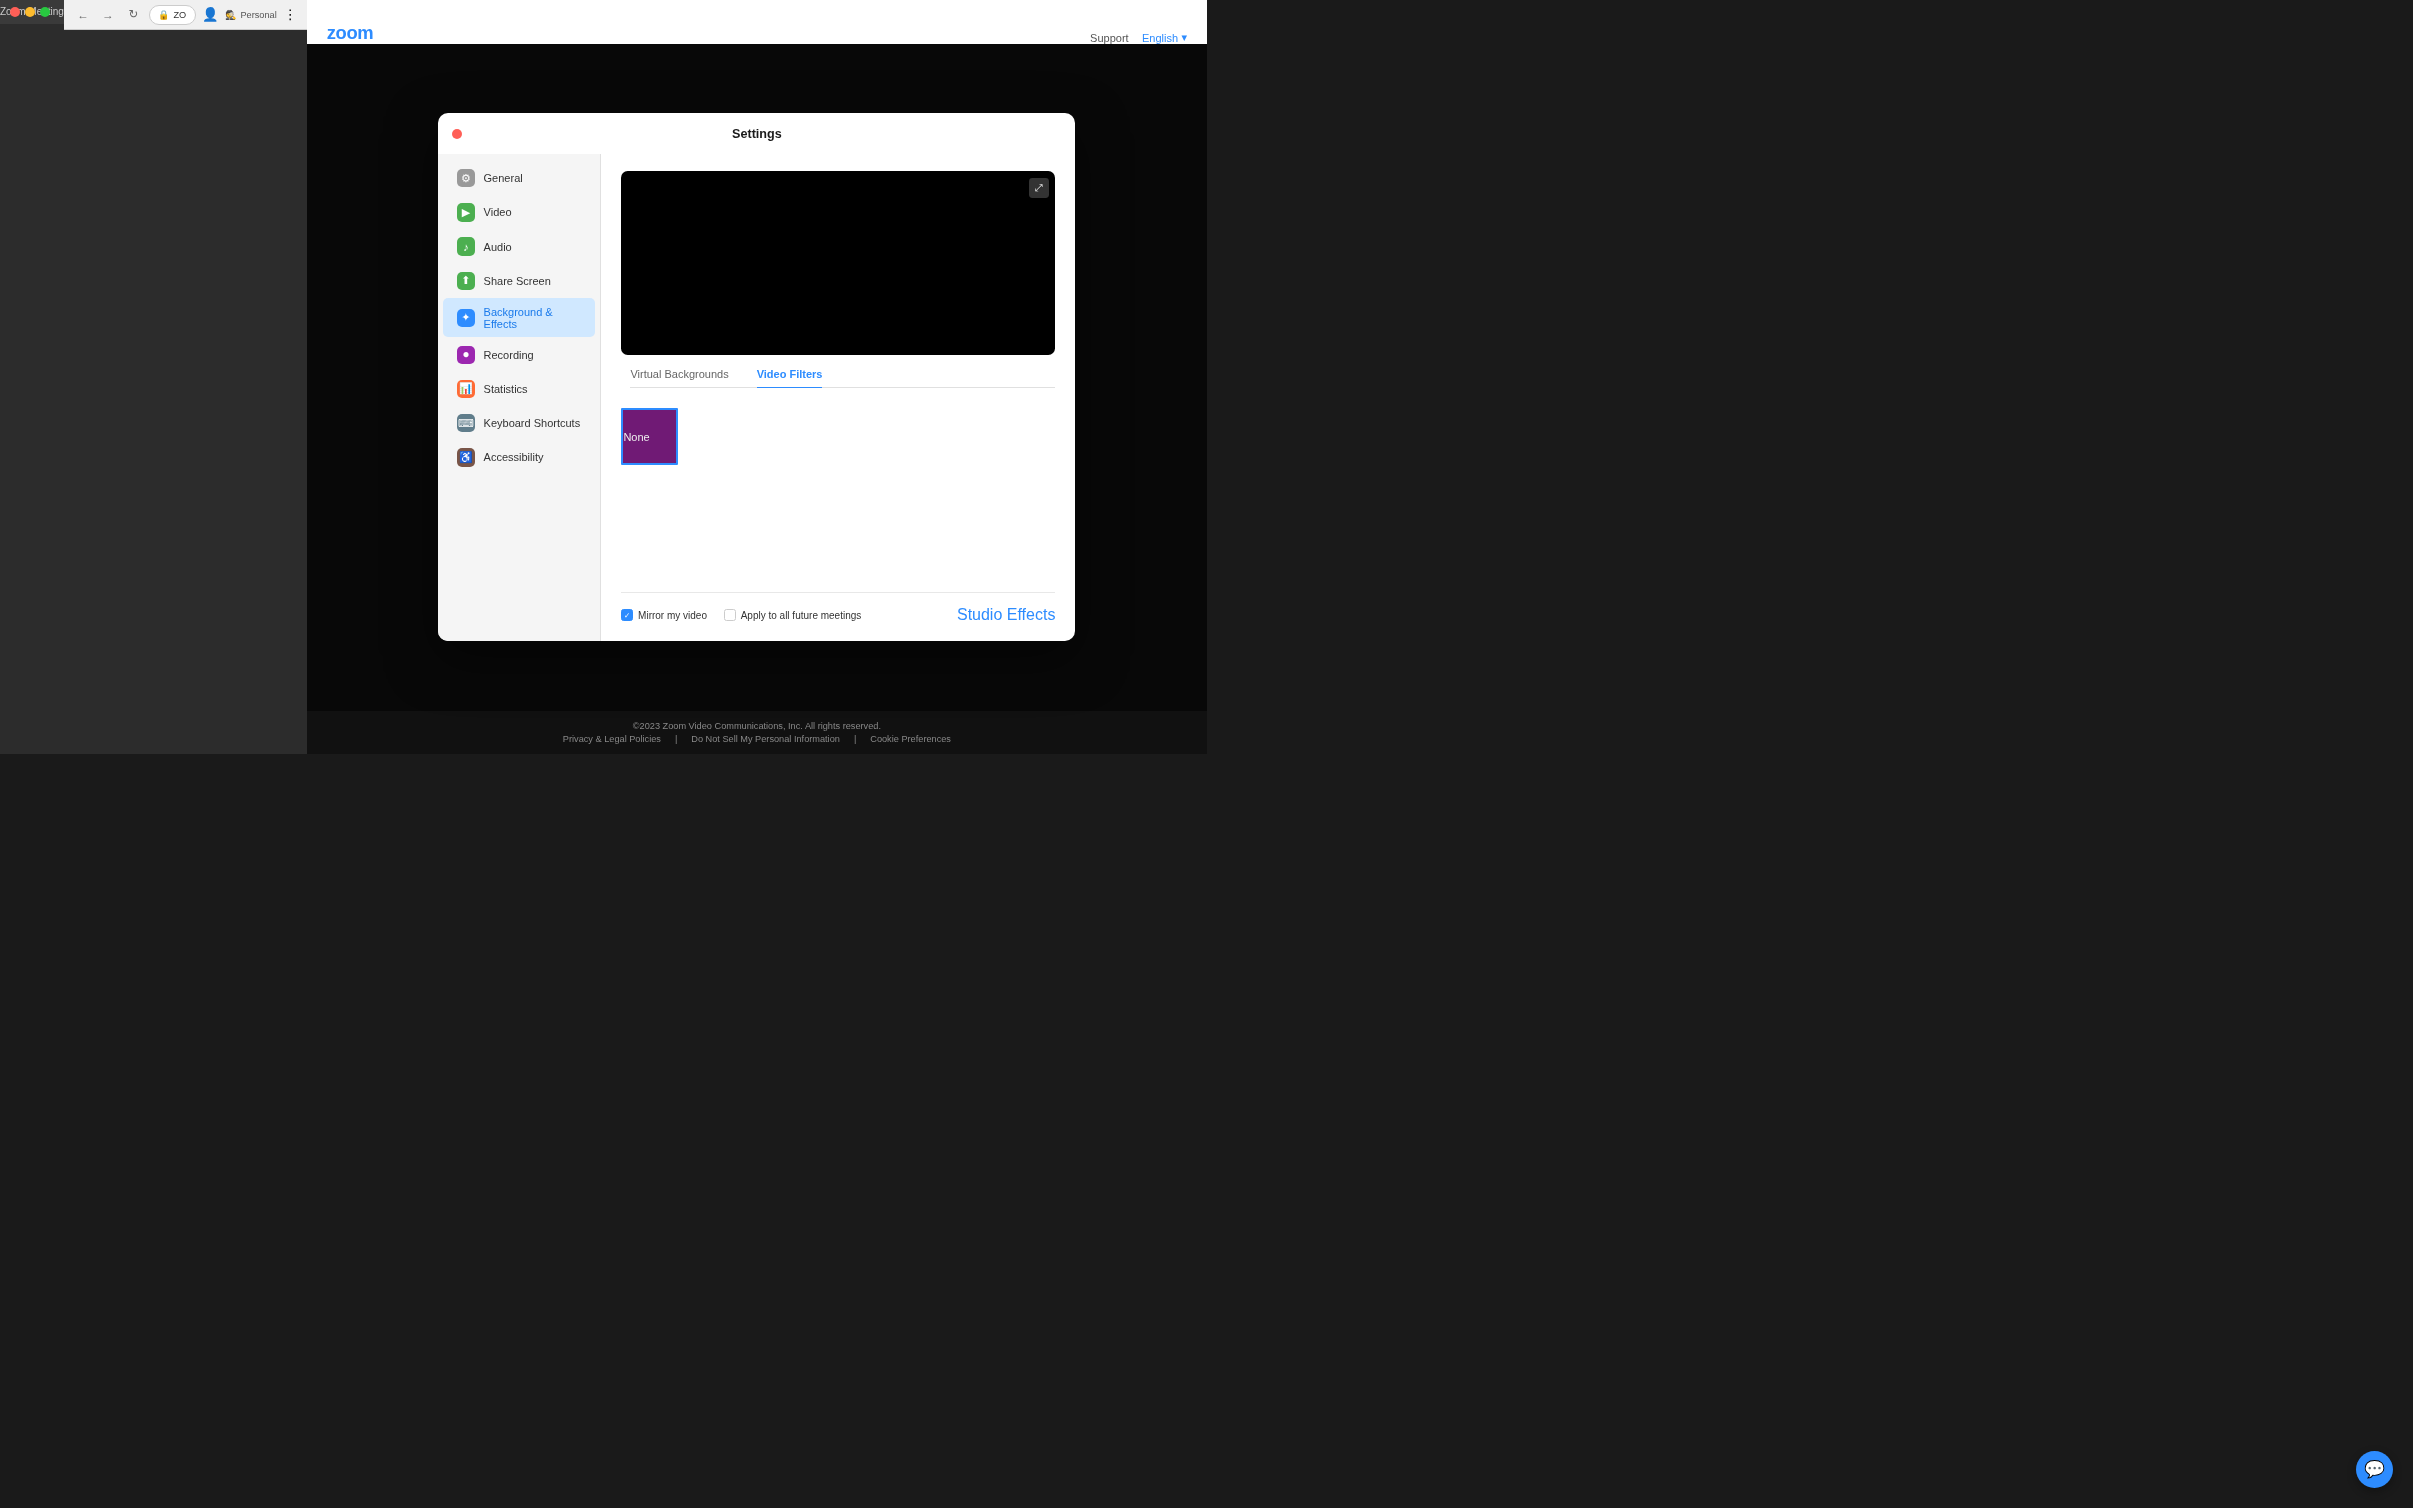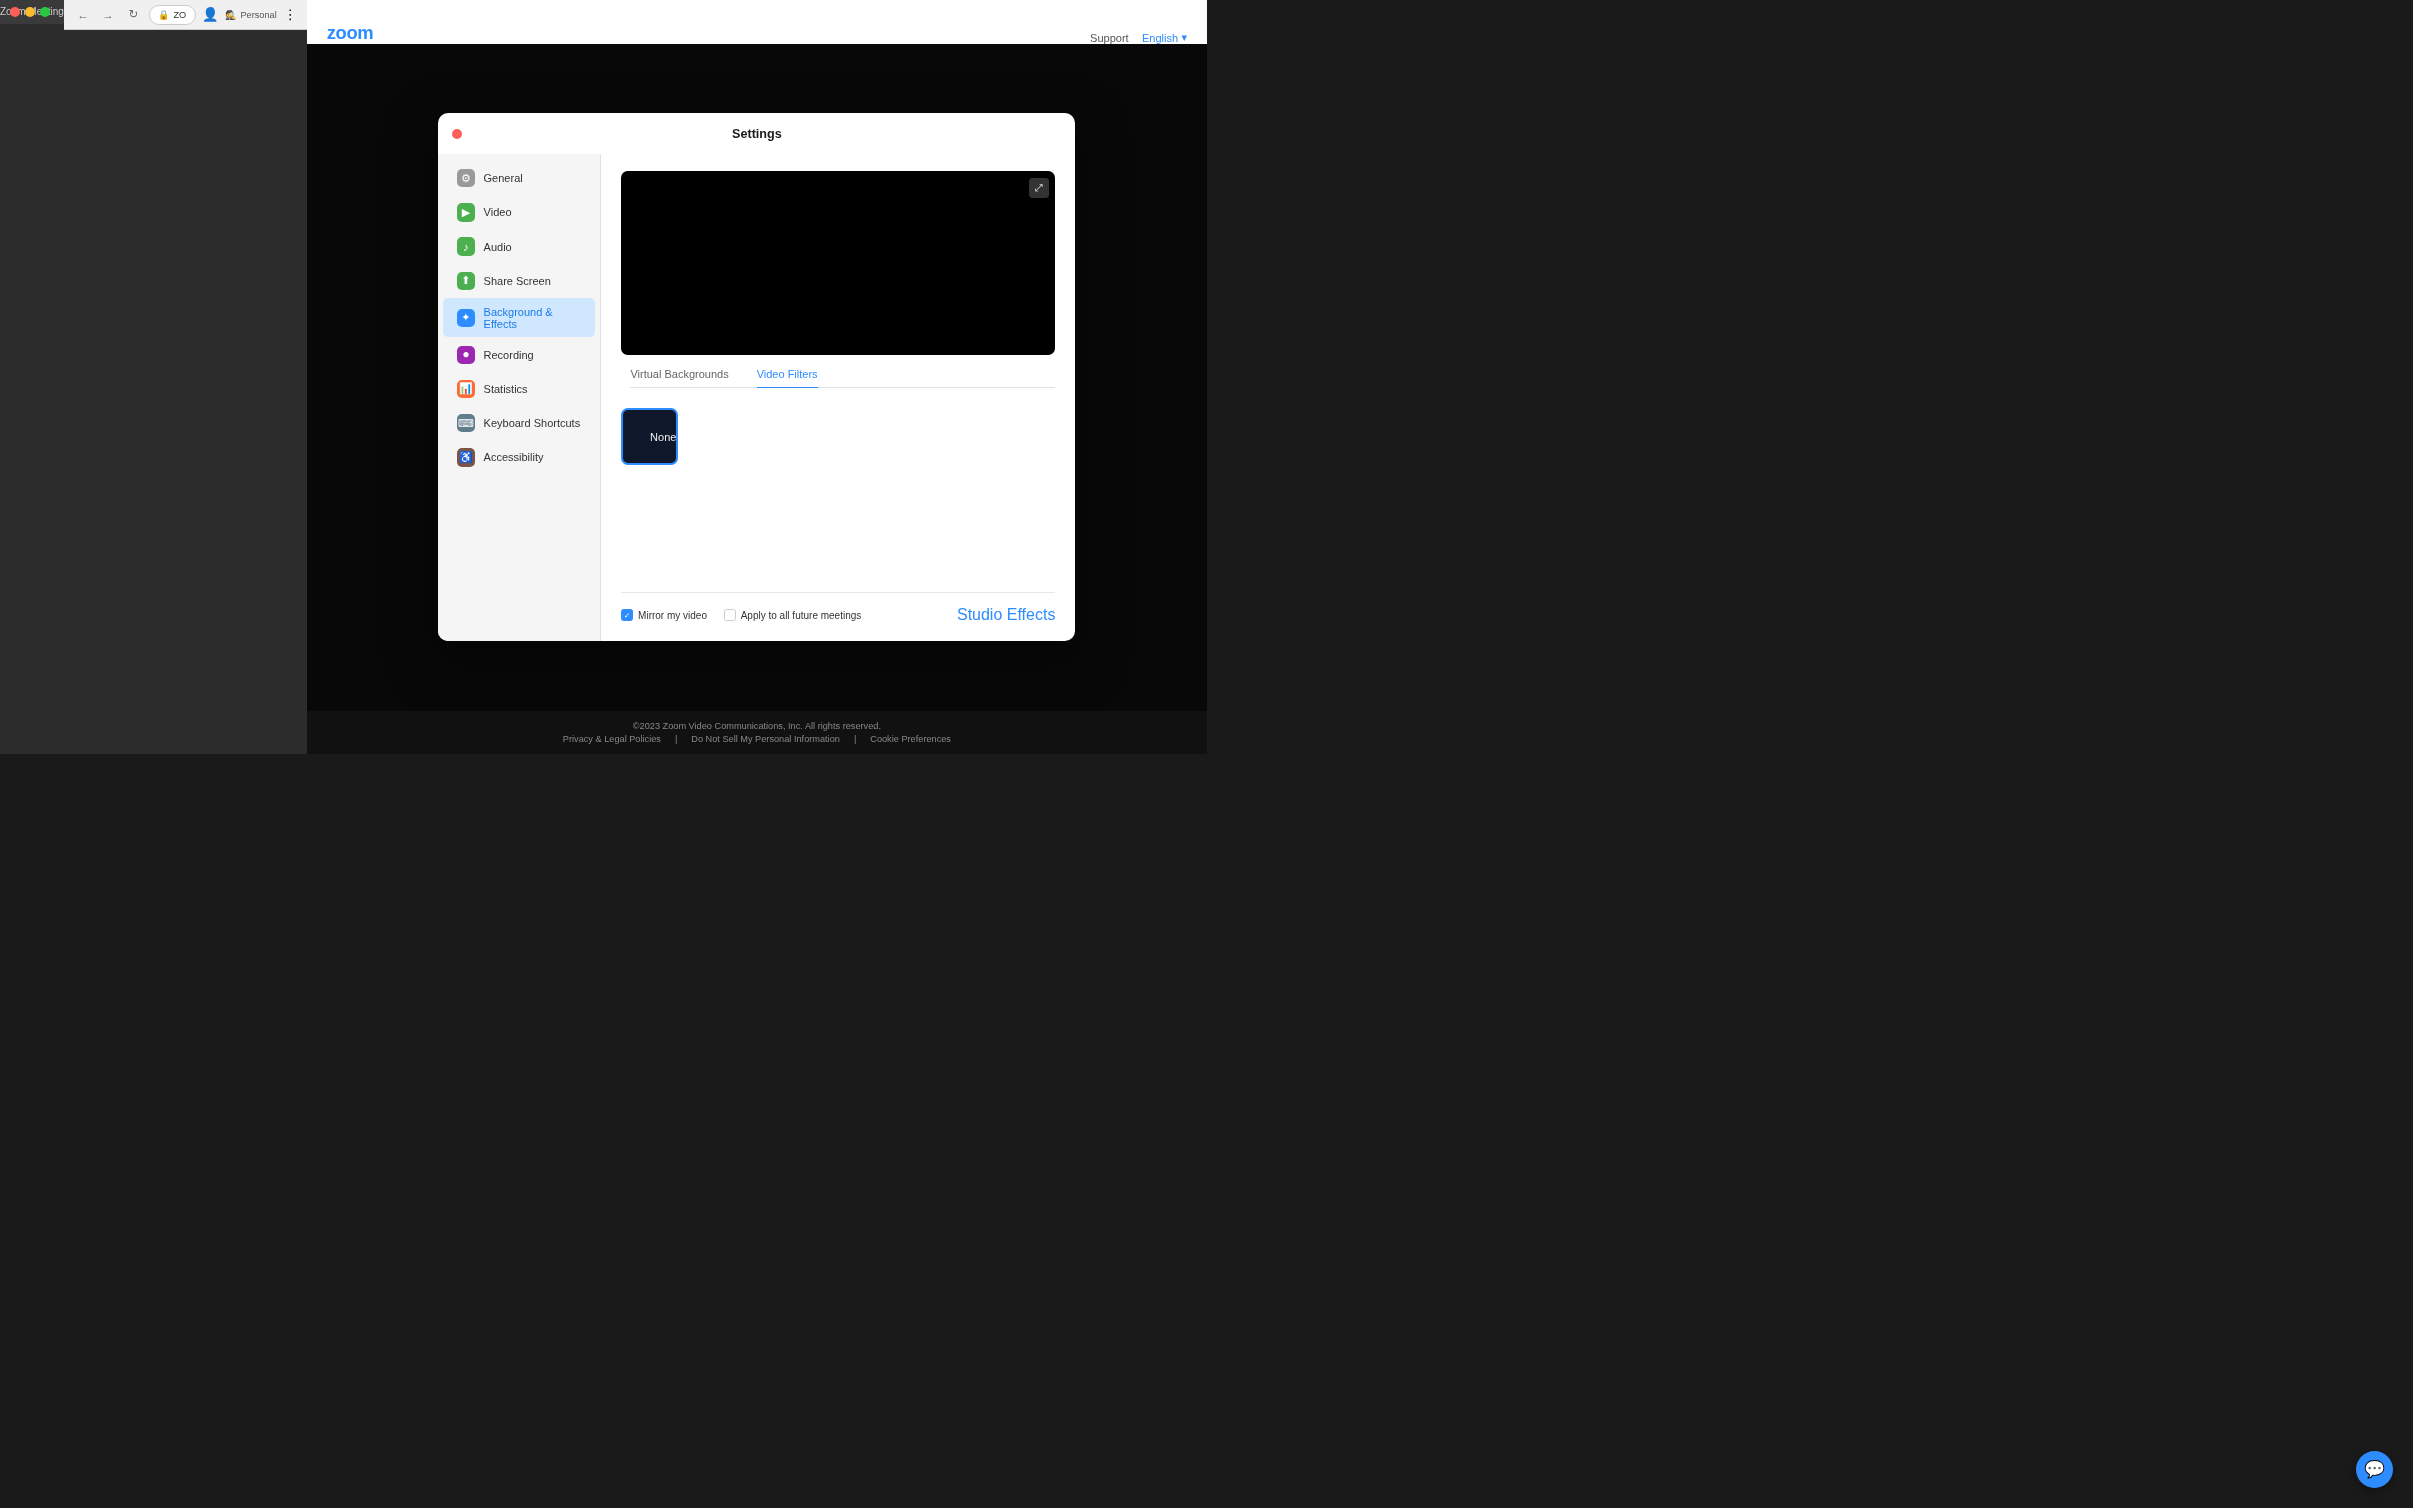--- a/index.html
+++ b/index.html
@@ -318,39 +318,39 @@
       padding-bottom: 6.7px;
       cursor: pointer;
       color: #666;
       border-bottom: 1.7px solid transparent;
       margin-bottom: -0.8px;
     }
 
     .tab.active {
       color: #2D8CFF;
       border-bottom-color: #2D8CFF;
-      font-weight: 400;
+      font-weight: 700;
     }
 
     .filter-area {
       flex: 1;
       display: flex;
       align-items: flex-start;
       gap: 10px;
       padding: 6.7px 0;
     }
 
     .filter-item {
       width: 57px;
       height: 57px;
-      border-radius: 7px;
-      background: #0f172a;
-      display: flex;
-      align-items: center;
-      justify-content: flex-end;
+      border-radius: 1px;
+      background: #701a75;
+      display: flex;
+      align-items: center;
+      justify-content: flex-start;
       cursor: pointer;
       border: 2.1px solid #2D8CFF;
       position: relative;
     }
 
     .filter-none-text {
       color: #eee;
       font-size: 11px;
       font-weight: 500;
     }

